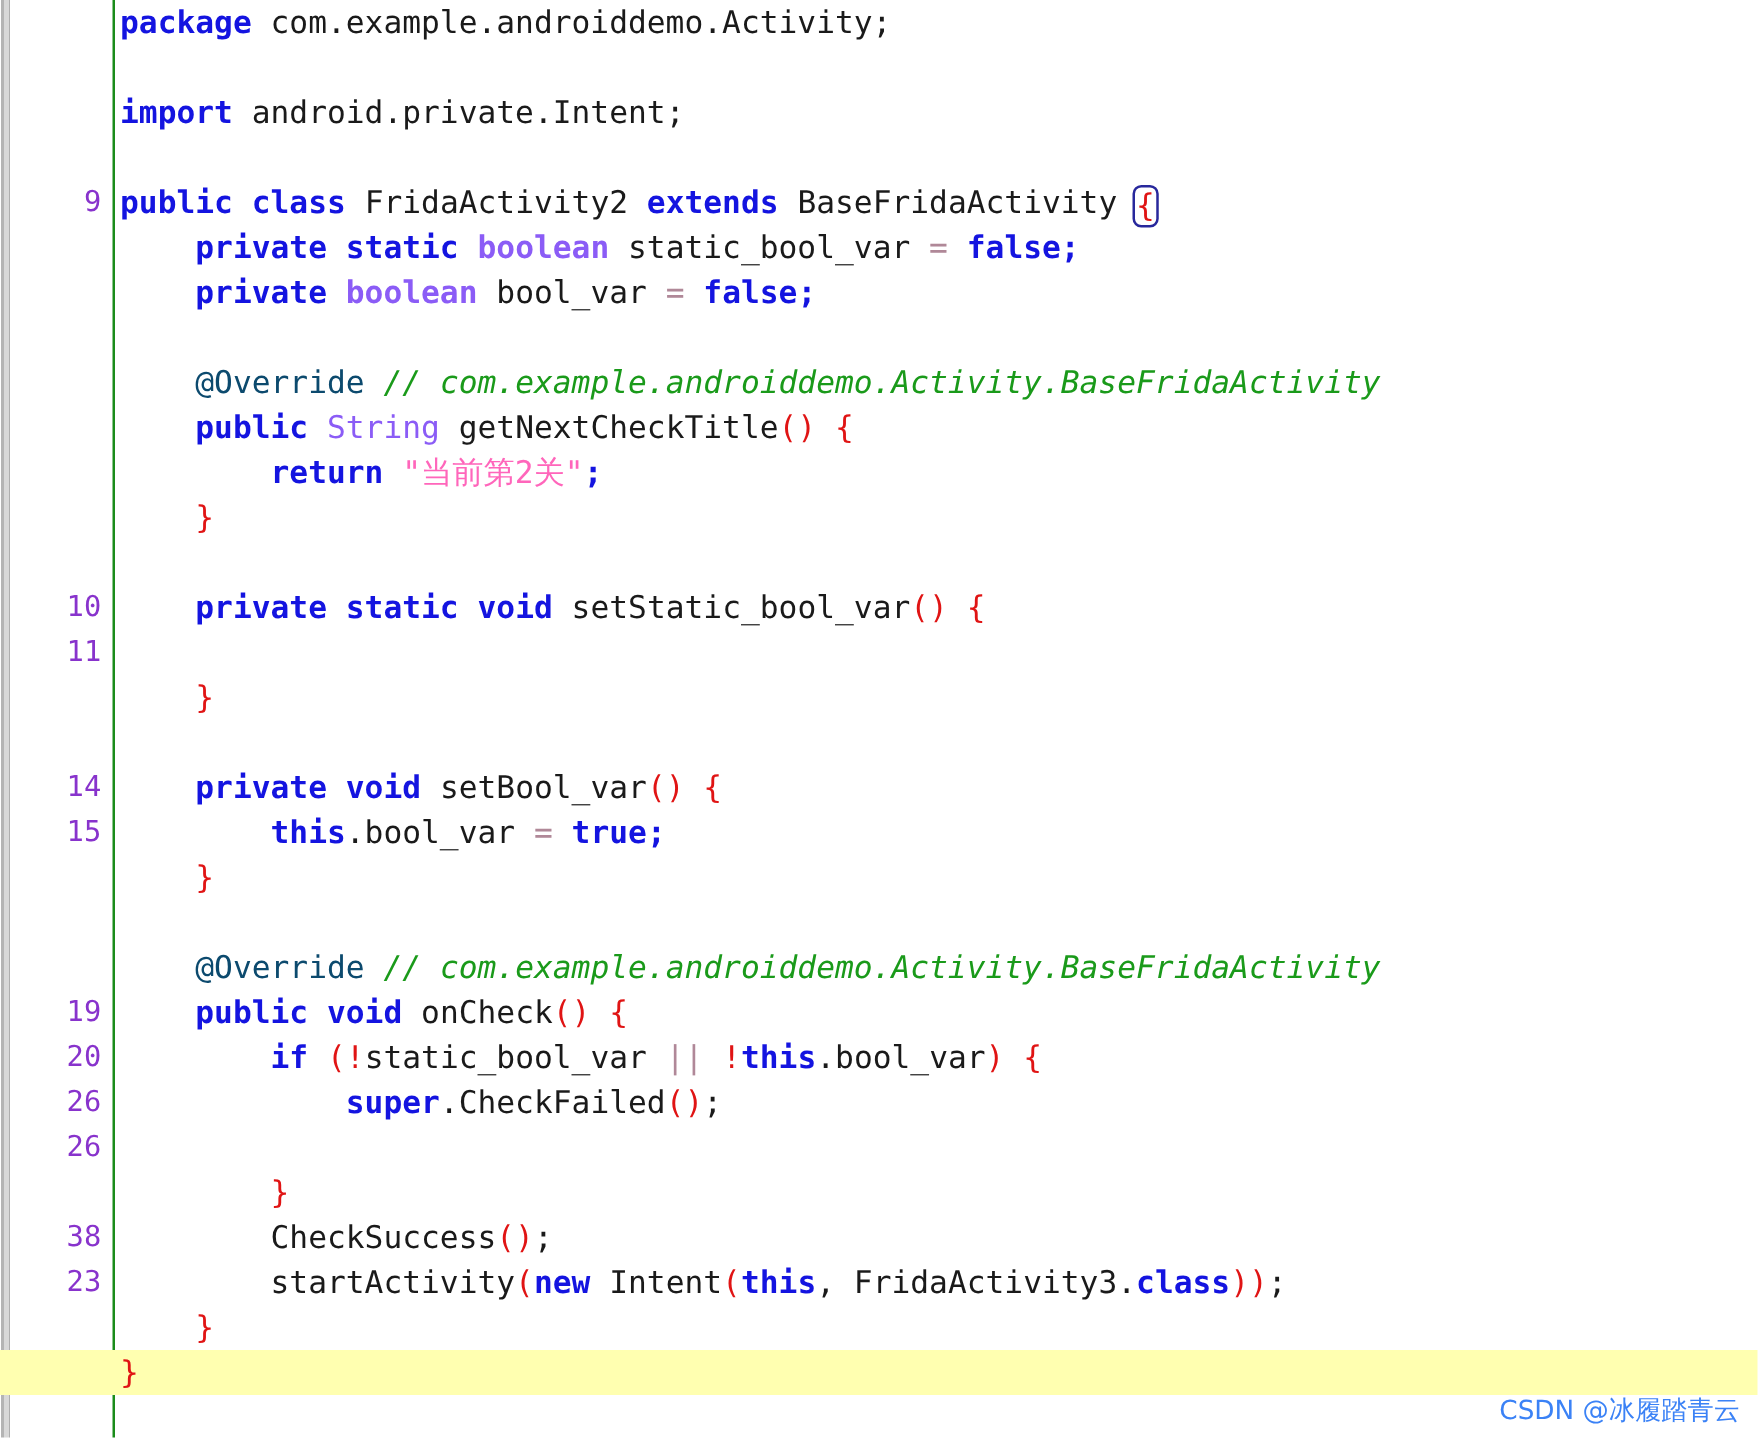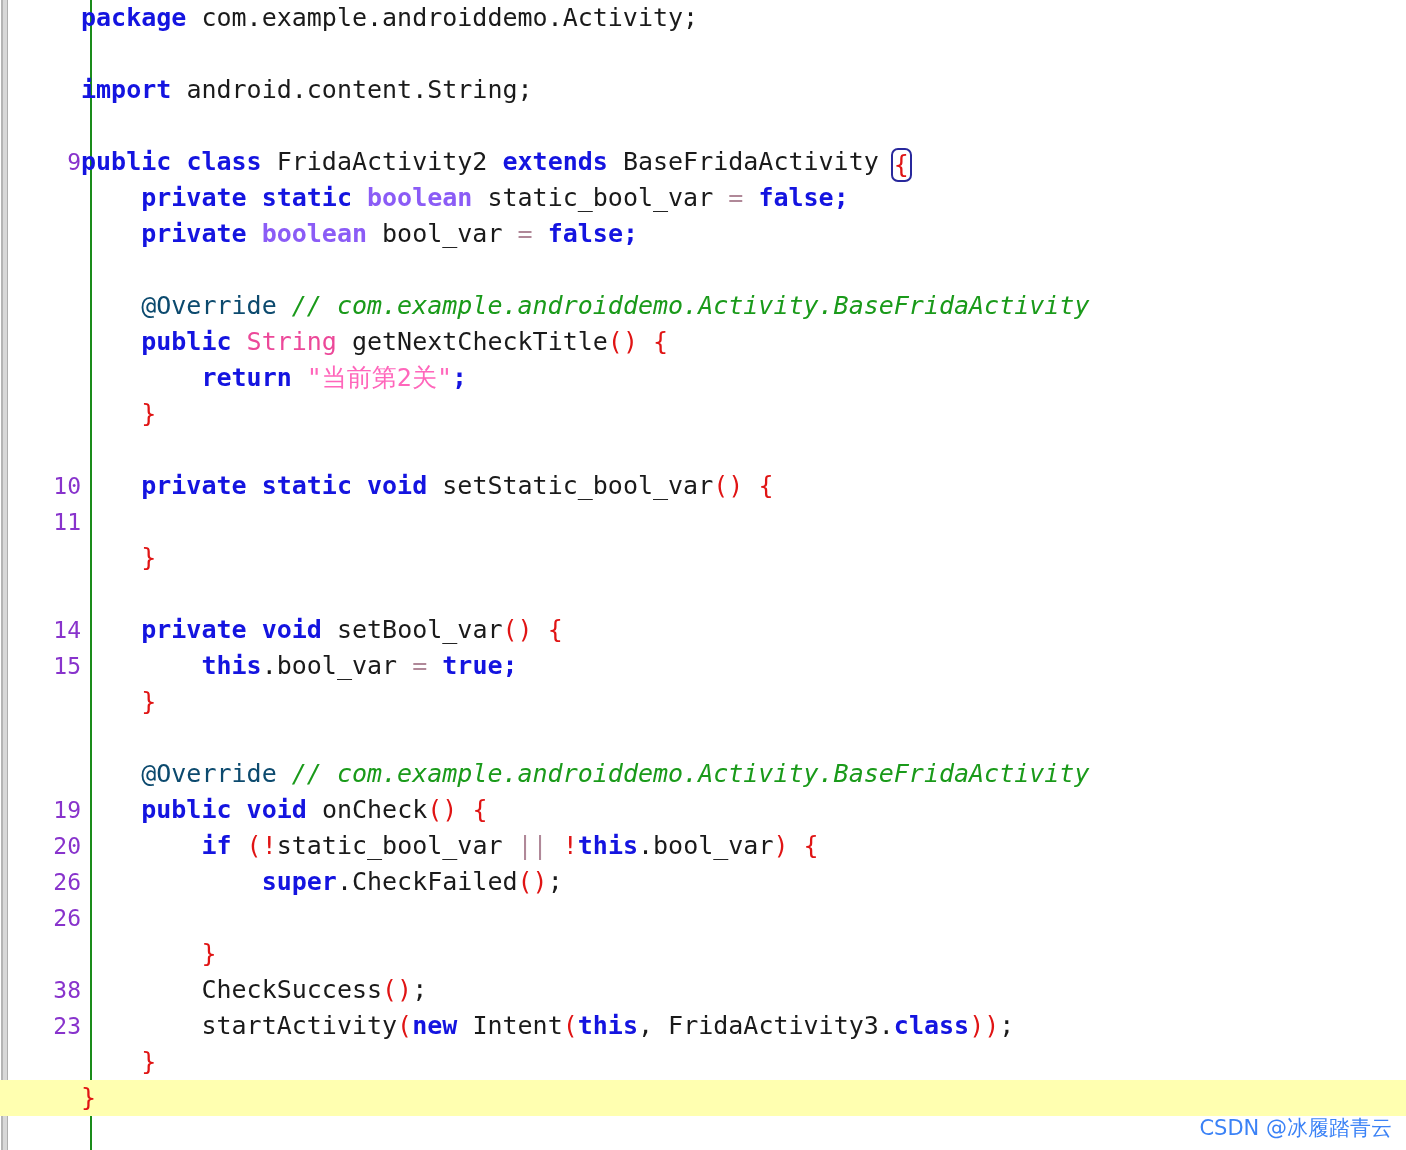--- a/index.html
+++ b/index.html
@@ -80,30 +80,30 @@
     top: 0;
     width: 72px;
     text-align: right;
     color: #8833cc;
     font-size: 23px;
     font-family: "DejaVu Sans Mono", "Liberation Mono", monospace;
   }
 
   .code {
     position: absolute;
-    left: 81px;
+    left: 96px;
     top: 0;
     white-space: pre;
     color: #111111;
   }
 
   
   .kw       { color: #1414e0; font-weight: bold; }            
   .type     { color: #8b5cf6; font-weight: bold; }            
-  .cls      { color: #ec4899; }                               
+  .cls      { color: #8b5cf6; }                               
   .plain    { color: #1a1a1a; }                               
   .punct    { color: #e01414; }                               
   .num      { color: #8833cc; }                               
   .str      { color: #ff66bb; }                               
   .cmt      { color: #1a9a1a; font-style: italic; }           
   .anno     { color: #0c4a6e; }                               
   .op       { color: #b08898; }                               
   .semi     { color: #1414e0; font-weight: bold; }            
 
   
@@ -136,21 +136,21 @@
 
 <div id="editor">
 
   <div class="edge-strip"></div>
   <div class="gutter"></div>
   <div class="gutter-rule"></div>
 
   <div class="code-area" id="code-area">
       <div class="row"><span class="lineno"></span><span class="code"><span class="kw">package</span><span class="plain"> </span><span class="plain">com.example.androiddemo.Activity</span><span class="plain">;</span></span></div>
       <div class="row"><span class="lineno"></span><span class="code"></span></div>
-      <div class="row"><span class="lineno"></span><span class="code"><span class="kw">import</span><span class="plain"> </span><span class="plain">android.content.String</span><span class="plain">;</span></span></div>
+      <div class="row"><span class="lineno"></span><span class="code"><span class="kw">import</span><span class="plain"> </span><span class="plain">android.private.Intent</span><span class="plain">;</span></span></div>
       <div class="row"><span class="lineno"></span><span class="code"></span></div>
       <div class="row"><span class="lineno">9</span><span class="code"><span class="kw">public</span><span class="plain"> </span><span class="kw">class</span><span class="plain"> </span><span class="plain">FridaActivity2</span><span class="plain"> </span><span class="kw">extends</span><span class="plain"> </span><span class="plain">BaseFridaActivity</span><span class="plain"> </span><span class="brace-match">{</span></span></div>
       <div class="row"><span class="lineno"></span><span class="code"><span class="plain">    </span><span class="kw">private</span><span class="plain"> </span><span class="kw">static</span><span class="plain"> </span><span class="type">boolean</span><span class="plain"> </span><span class="plain">static_bool_var</span><span class="plain"> </span><span class="op">=</span><span class="plain"> </span><span class="kw">false</span><span class="semi">;</span></span></div>
       <div class="row"><span class="lineno"></span><span class="code"><span class="plain">    </span><span class="kw">private</span><span class="plain"> </span><span class="type">boolean</span><span class="plain"> </span><span class="plain">bool_var</span><span class="plain"> </span><span class="op">=</span><span class="plain"> </span><span class="kw">false</span><span class="semi">;</span></span></div>
       <div class="row"><span class="lineno"></span><span class="code"></span></div>
       <div class="row"><span class="lineno"></span><span class="code"><span class="plain">    </span><span class="anno">@Override</span><span class="plain"> </span><span class="cmt">// com.example.androiddemo.Activity.BaseFridaActivity</span></span></div>
       <div class="row"><span class="lineno"></span><span class="code"><span class="plain">    </span><span class="kw">public</span><span class="plain"> </span><span class="cls">String</span><span class="plain"> </span><span class="plain">getNextCheckTitle</span><span class="punct">()</span><span class="plain"> </span><span class="punct">{</span></span></div>
       <div class="row"><span class="lineno"></span><span class="code"><span class="plain">        </span><span class="kw">return</span><span class="plain"> </span><span class="str">"当前第2关"</span><span class="semi">;</span></span></div>
       <div class="row"><span class="lineno"></span><span class="code"><span class="plain">    </span><span class="punct">}</span></span></div>
       <div class="row"><span class="lineno"></span><span class="code"></span></div>

